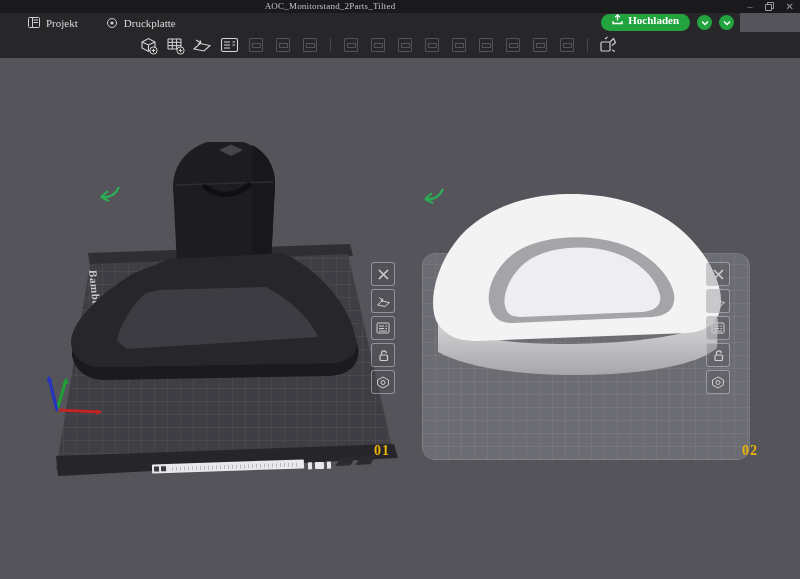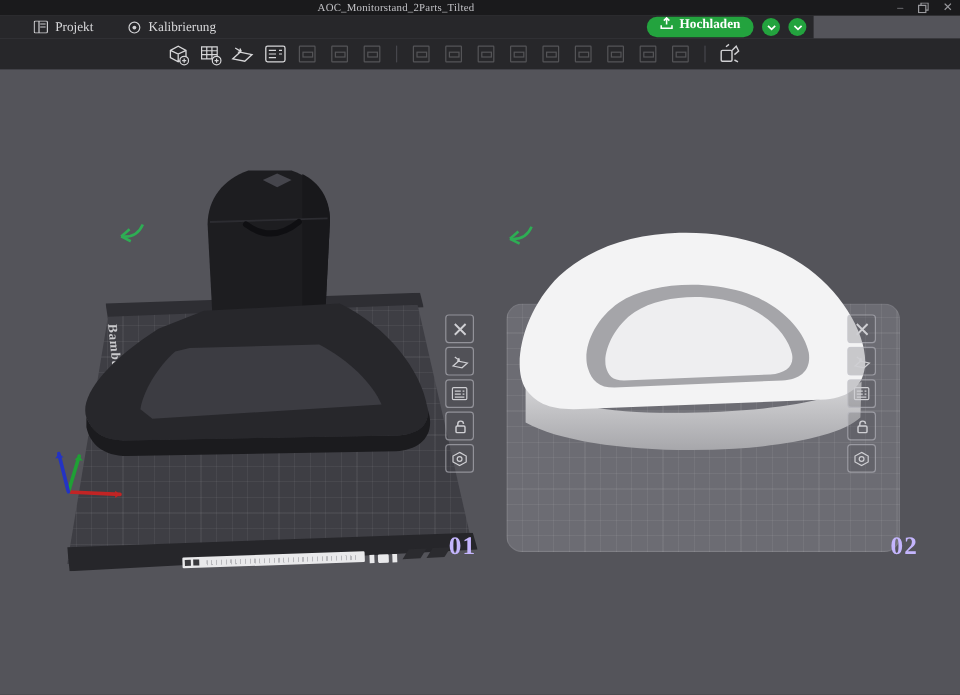--- a/index.html
+++ b/index.html
@@ -5,21 +5,21 @@
   html,body{margin:0;padding:0;background:#333;}
   #app{position:relative;width:800px;height:579px;overflow:hidden;
        font-family:Liberation Serif, serif;background:#54545a;user-select:none;}
   
   .titlebar{position:absolute;left:0;top:0;width:800px;height:13px;background:#1a1a1c;}
   .title{position:absolute;left:250px;top:1px;width:160px;text-align:center;
          font-size:9px;color:#c2c2c6;letter-spacing:.2px;white-space:nowrap;}
   .winctl{position:absolute;right:6px;top:0;height:13px;display:flex;align-items:center;gap:12px;color:#9a9a9e;}
   .winctl .wbtn{font-size:10px;line-height:13px;cursor:default;display:flex;align-items:center;}
   
-  .menubar{position:absolute;left:0;top:13px;width:678px;height:19px;background:#27272a;
+  .menubar{position:absolute;left:0;top:13px;width:740px;height:19px;background:#27272a;
            display:flex;align-items:center;}
   .menuitem{display:flex;align-items:center;gap:6px;color:#d9d9db;font-size:11px;margin-left:28px;}
   .micon{display:flex;align-items:center;}
   .actions{position:absolute;right:6px;top:1px;height:17px;display:flex;align-items:center;gap:7px;}
   .pill{height:17px;border-radius:9px;display:flex;align-items:flex-start;gap:5px;
         padding:0 11px;font-size:11px;font-weight:bold;white-space:nowrap;}
   .pill.green{background:#23a33e;color:#fff;}
   .pill.gray{background:#98989b;color:#242428;}
   .ddot{width:15px;height:15px;border-radius:50%;background:#23a33e;display:flex;align-items:center;justify-content:center;}
   
@@ -54,21 +54,21 @@
   .label-strip{position:absolute;left:152px;top:404px;width:152px;height:9px;background:#e9e9eb;
       transform:rotate(-2deg);border-radius:1px;display:flex;align-items:center;gap:2px;padding-left:2px;box-sizing:border-box;}
   .qr{width:5px;height:5px;background:#3a3a3e;}
   .barlines{flex:1;height:4px;margin:0 4px;
       background:repeating-linear-gradient(90deg,#b9b9bd 0 1px,transparent 1px 4px);}
   .front-glyphs{position:absolute;left:308px;top:404px;display:flex;gap:3px;transform:rotate(-2deg);}
   .front-glyphs i{display:block;background:#e9e9eb;}
   .fg1{width:4px;height:7px;}.fg2{width:9px;height:7px;border-radius:1px;}.fg3{width:4px;height:7px;}
   .corner-hatch{position:absolute;left:338px;top:399px;display:flex;gap:5px;transform:rotate(-3deg);}
   .corner-hatch i{display:block;width:15px;height:8px;background:#2b2b2f;transform:skewX(-35deg);}
-  .pnum{position:absolute;font-size:21px;font-weight:bold;letter-spacing:1px;color:#c4b5fd;}
+  .pnum{position:absolute;font-size:14px;font-weight:bold;letter-spacing:1px;color:#eab308;}
   .pnum.n1{left:374px;top:385px;} .pnum.n2{left:742px;top:385px;}
   
   .pstack{position:absolute;top:204px;display:flex;flex-direction:column;gap:3px;}
   .pstack.s1{left:371px;} .pstack.s2{left:706px;}
   .pbtn{width:22px;height:22px;border:1px solid rgba(200,200,208,.55);border-radius:3px;
         background:rgba(70,70,78,.25);display:flex;align-items:center;justify-content:center;color:#cfcfd3;}
   svg{display:block;}
   .overlay{position:absolute;left:0;top:0;pointer-events:none;}
 </style>
 </head>
@@ -99,21 +99,21 @@
       </span>
       <span>Projekt</span>
     </div>
     <div class="menuitem">
       <span class="micon">
         <svg width="12" height="12" viewBox="0 0 12 12">
             <circle cx="6" cy="6" r="4.5" fill="none" stroke="#cfcfd2"></circle>
             <circle cx="6" cy="6" r="1.6" fill="#cfcfd2"></circle>
           </svg>
       </span>
-      <span>Kalibrierung</span>
+      <span>Druckplatte</span>
     </div>
 
     <div class="actions">
       <div class="pill green">
         <svg width="11" height="11" viewBox="0 0 11 11">
             <path d="M5.5 1 V6.5 M3.2 3.2 L5.5 0.9 L7.8 3.2 M1 7 V9.5 H10 V7" fill="none" stroke="#fff" stroke-width="1.3"></path>
           </svg>
         <span>Hochladen</span>
       </div>
       <div class="ddot">

